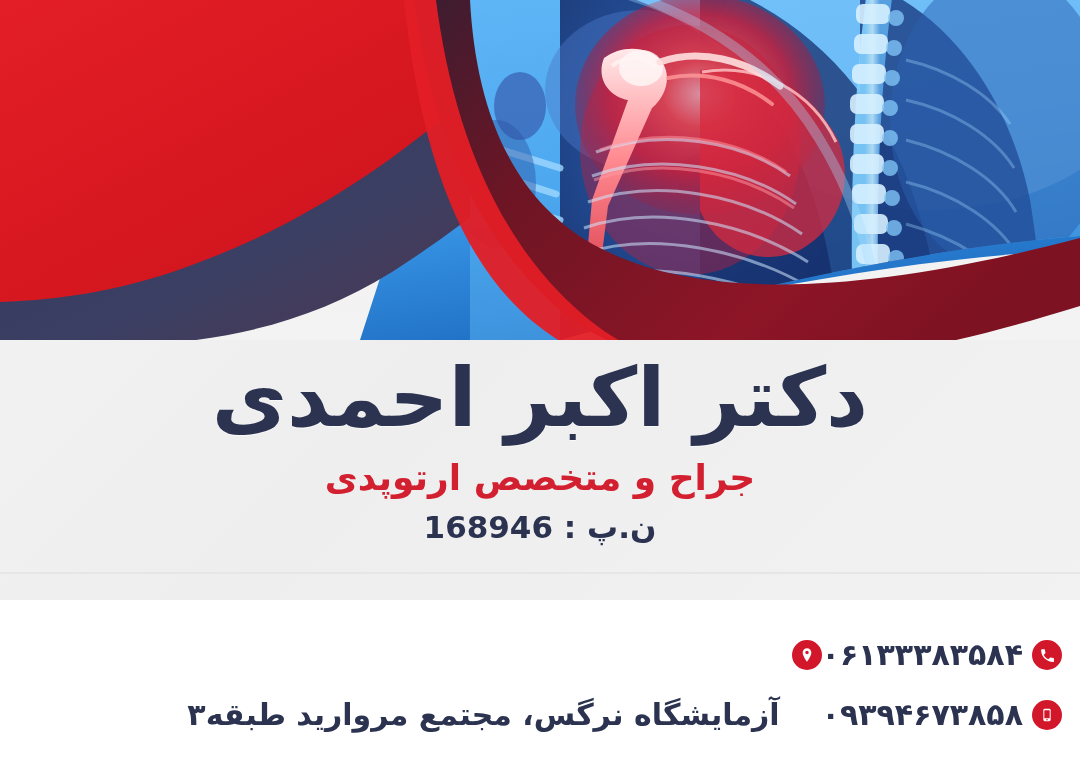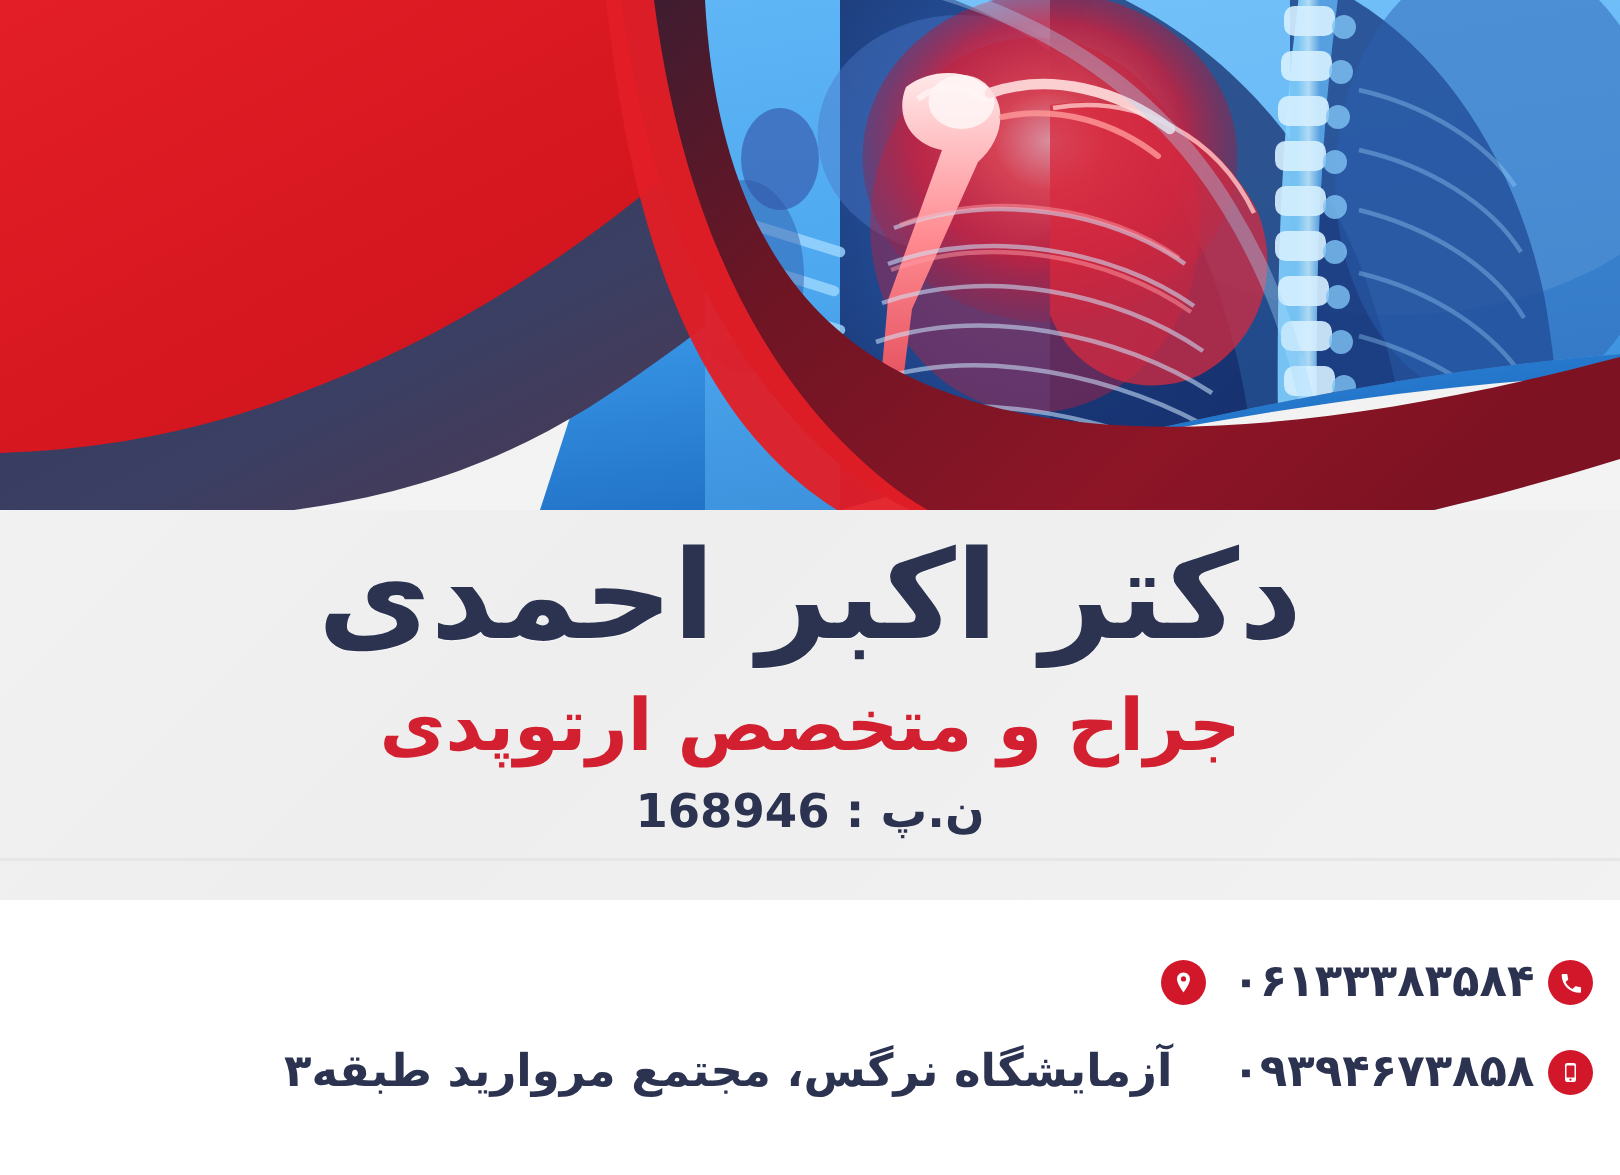--- a/index.html
+++ b/index.html
@@ -36,21 +36,21 @@
     text-align:center;
   }
   .doctor-name{
     font-size:82px;font-weight:bold;color:#2b3350;
     letter-spacing:0px;line-height:1.12;
     margin:0;direction:rtl;
     text-shadow:0 1px 0 rgba(255,255,255,.6);
   }
   .specialty{
     margin:12px 0 0 0;
-    font-size:48px;font-weight:bold;color:#d32030;
+    font-size:36px;font-weight:bold;color:#d32030;
     direction:rtl;line-height:1.2;
   }
   .license{
     margin:10px 0 0 0;
     font-size:31px;font-weight:bold;color:#2b3350;
     direction:rtl;line-height:1.2;
   }
 
   
   .footer{
@@ -77,26 +77,26 @@
     margin-left:9px;margin-right:0;
   }
   .ic svg{display:block;}
 
   .contact-text{
     font-size:30px;font-weight:bold;color:#2b3350;
     direction:rtl;line-height:1;
   }
   .phone-num{
     letter-spacing:1px;
-    margin-left:18px;
+    margin-left:0;
   }
   .addr{
     letter-spacing:-0.2px;
   }
-  .addr2{margin-right:8px;}
+  .addr2{margin-right:28px;}
   .spacer{flex:0 0 auto;width:14px;}
 </style>
 </head>
 <body>
 
 <div class="card">
 
   <div class="panel">
 
     <div class="header-art">

